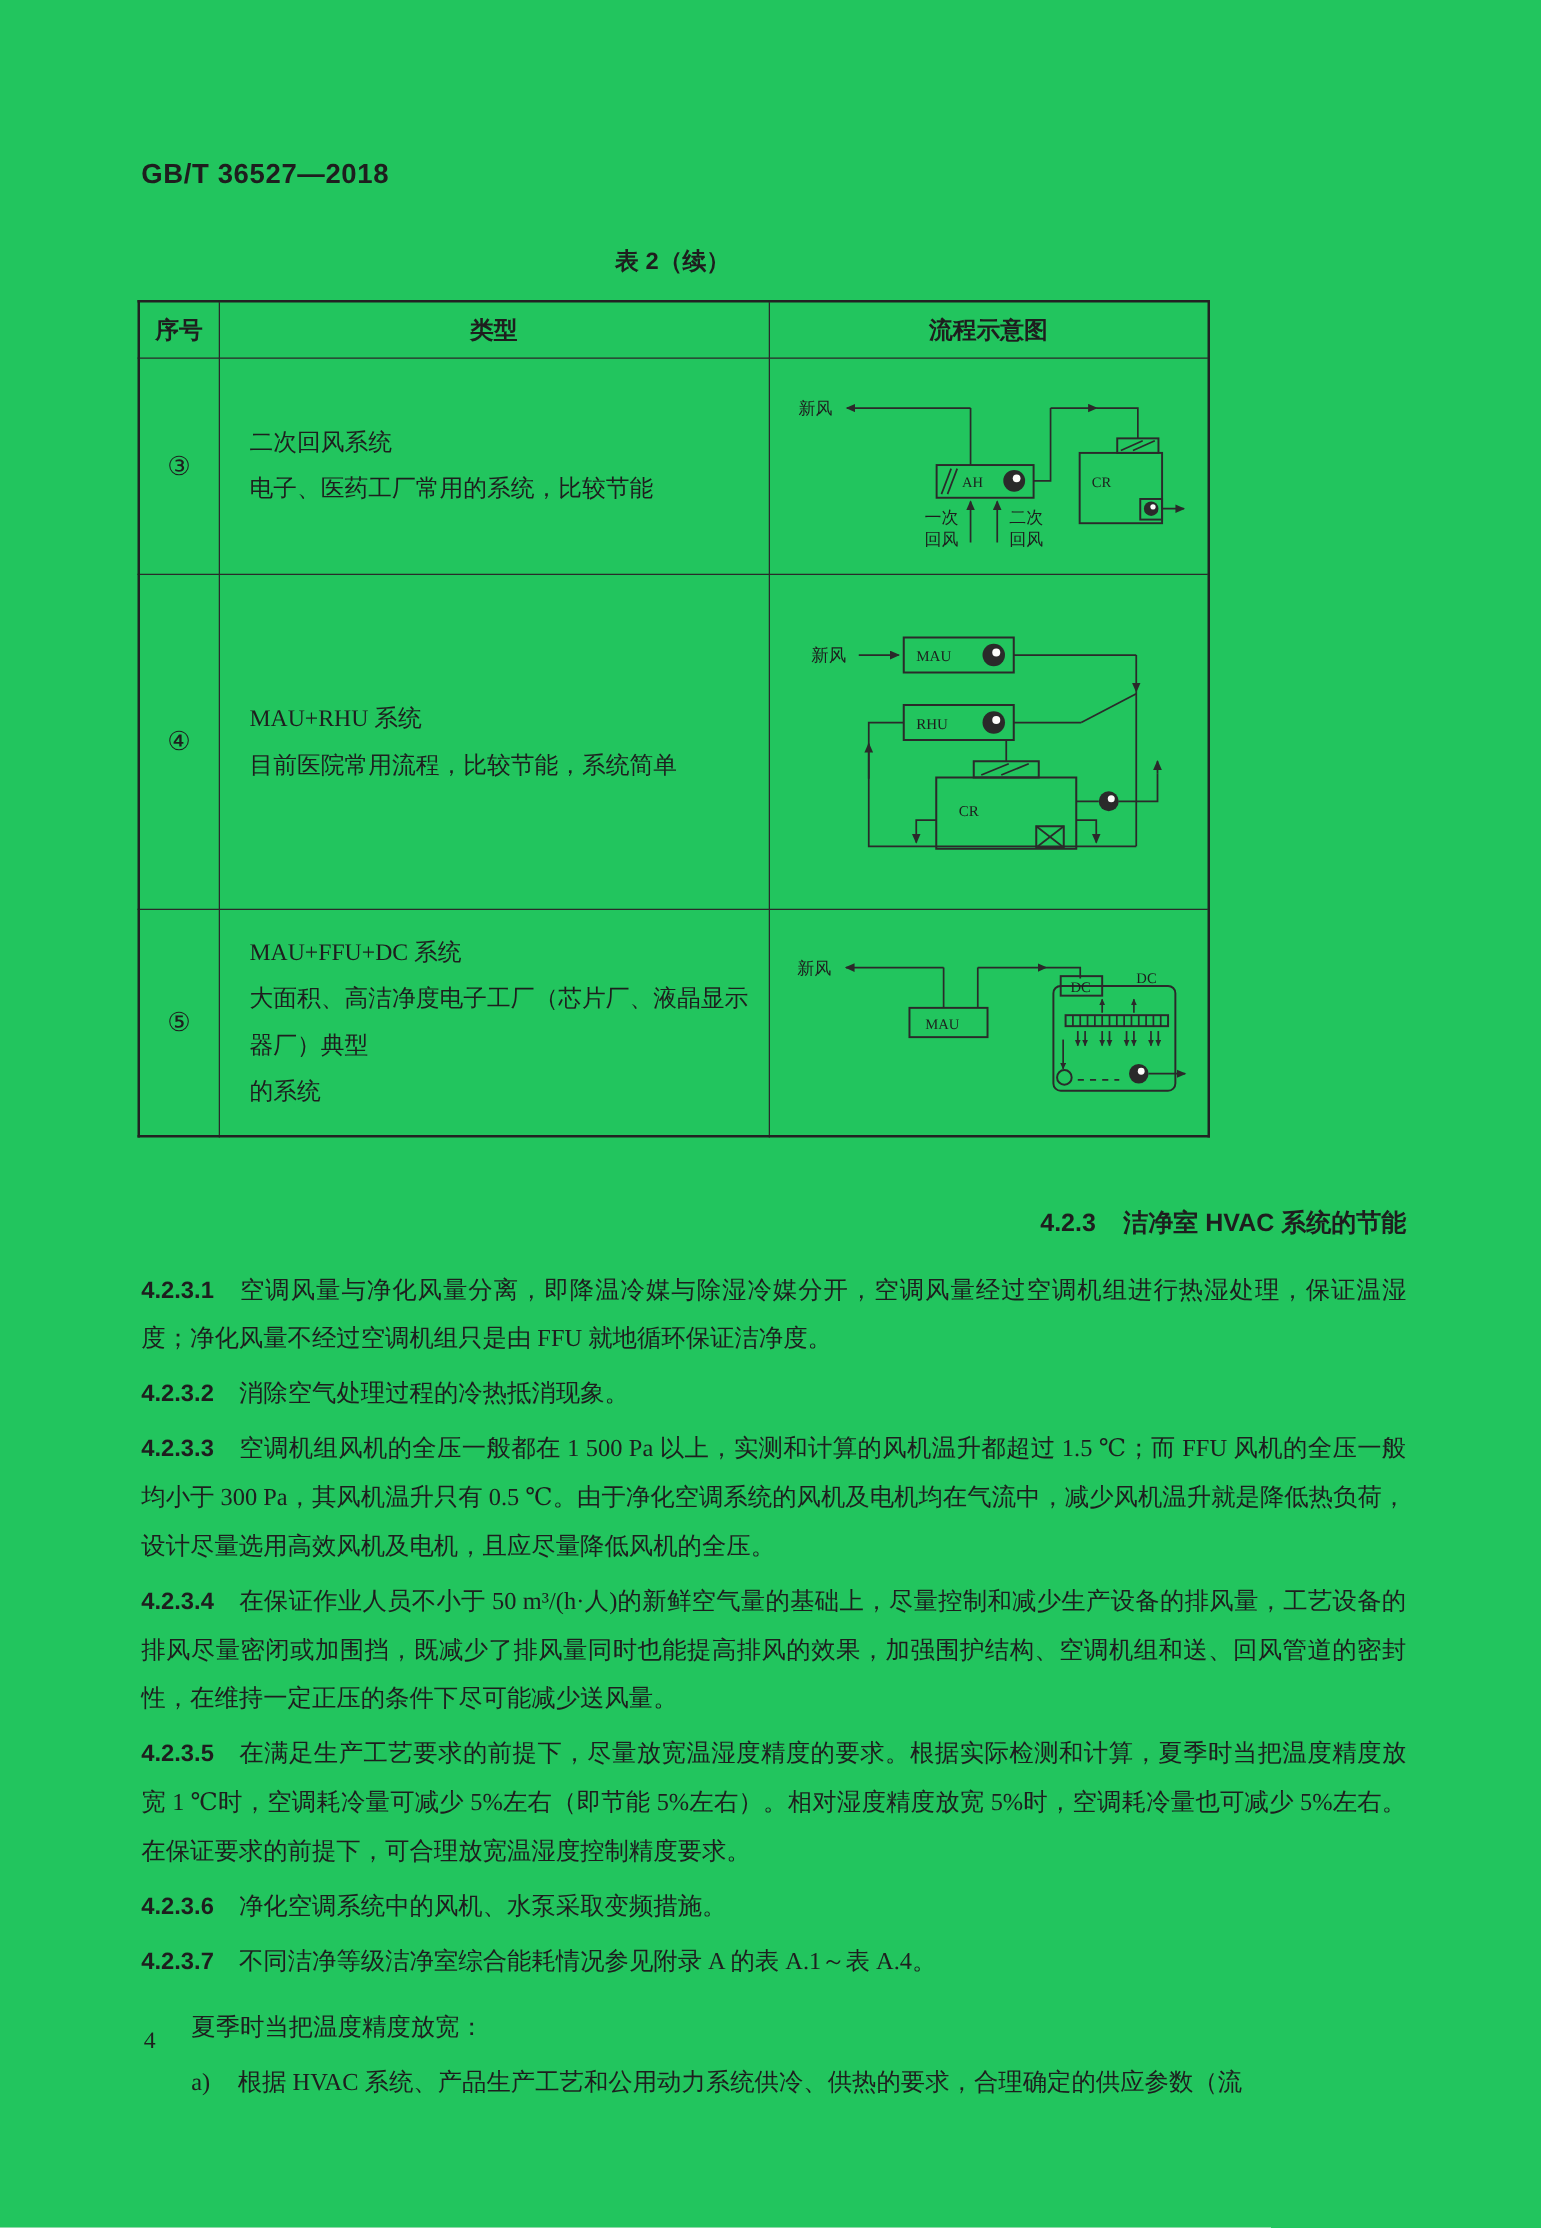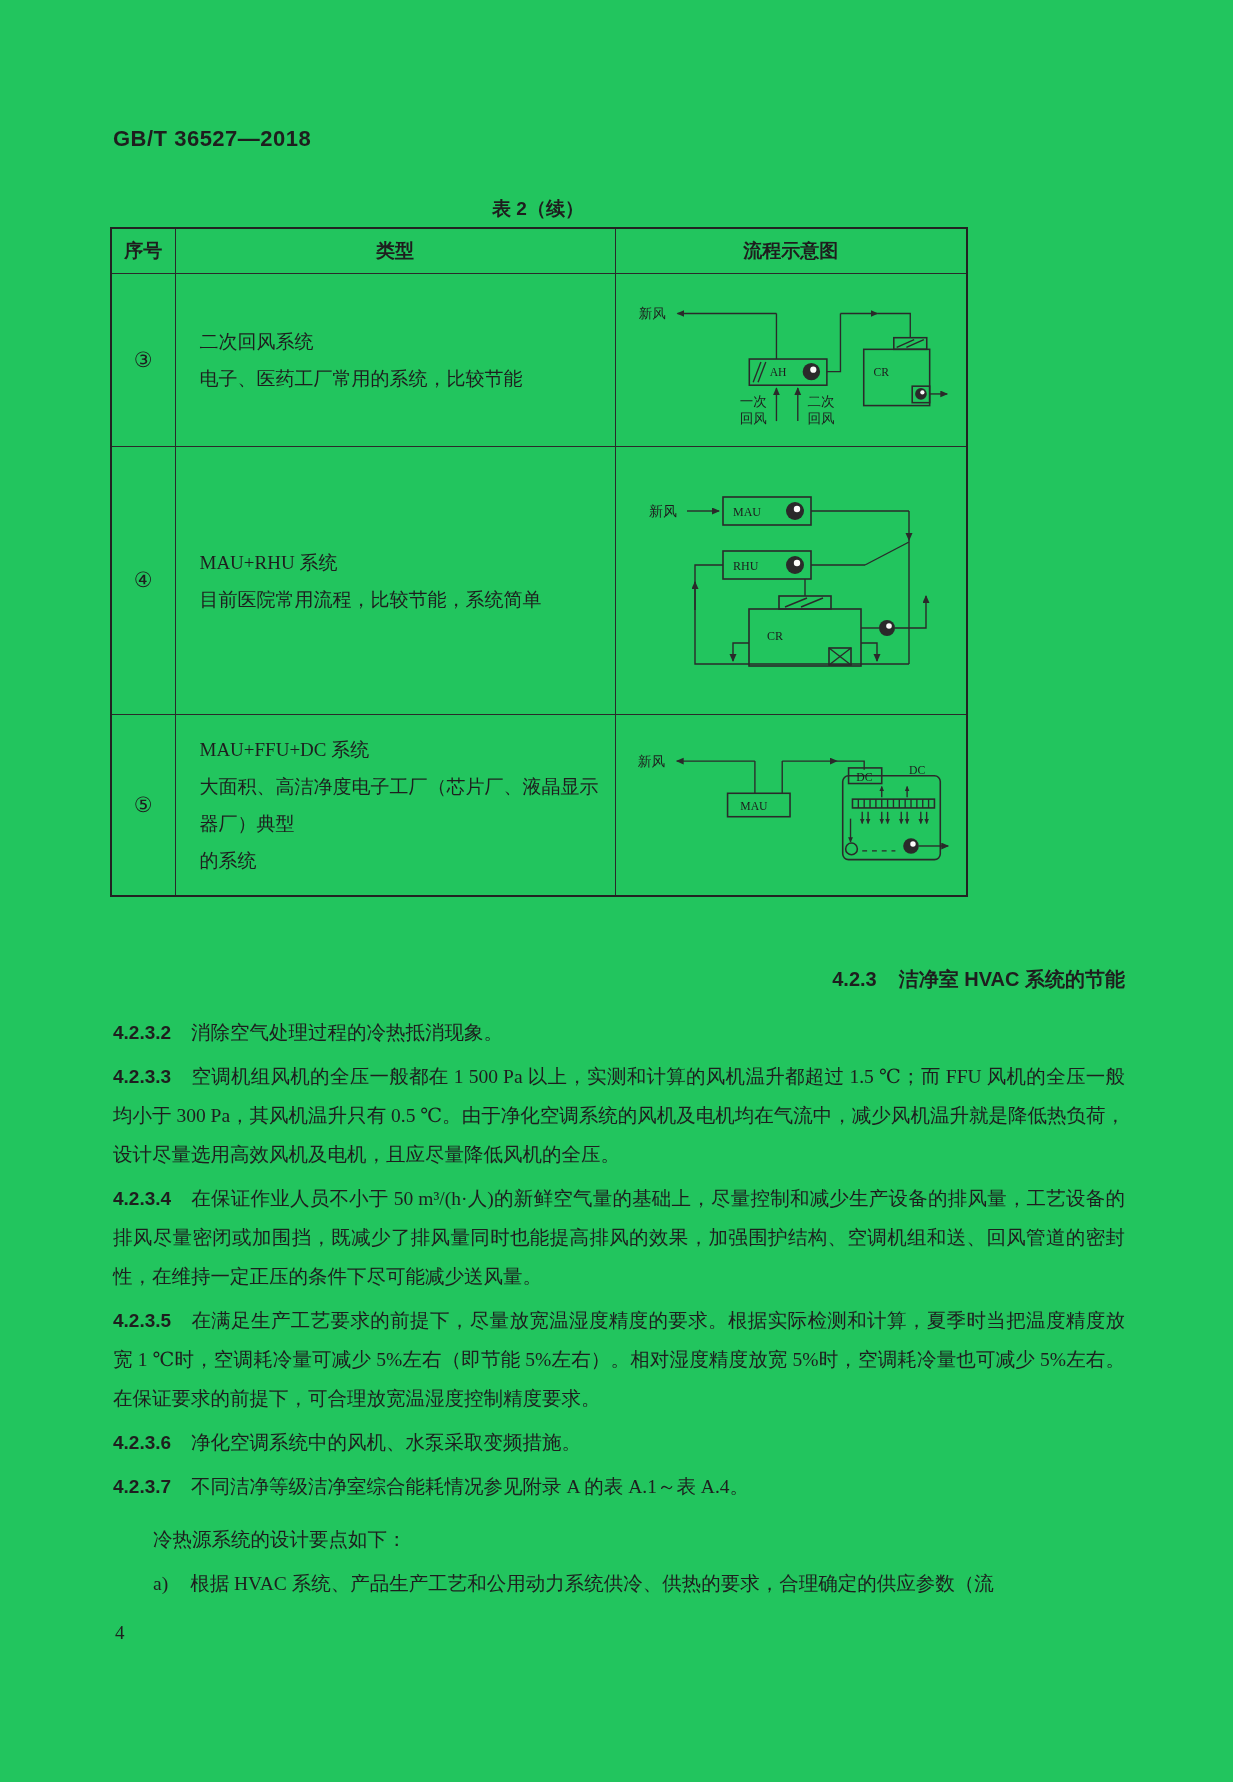--- a/index.html
+++ b/index.html
@@ -5,21 +5,21 @@
   html,body{margin:0;padding:0;background:#e8e8e6;}
   .page{
     position:relative;width:1233px;height:1782px;margin:0 auto;
     background:#22c55e;color:#1e1e1e;overflow:hidden;
     font-family:"Liberation Serif","DejaVu Serif",serif;
   }
   .doc-code{position:absolute;left:113px;top:126px;font-size:22px;font-weight:bold;
     font-family:"Liberation Sans","DejaVu Sans",sans-serif;letter-spacing:.5px;}
   .table-title{position:absolute;left:110px;top:196px;width:856px;text-align:center;
     font-size:19px;font-weight:bold;font-family:"Liberation Sans","DejaVu Sans",sans-serif;}
-  table.systbl{position:absolute;left:110px;top:227px;width:856px;border-collapse:collapse;
+  table.systbl{position:absolute;left:110px;top:240px;width:856px;border-collapse:collapse;
     table-layout:fixed;}
   table.systbl th,table.systbl td{border:1.6px solid #2a2a2a;vertical-align:middle;}
   table.systbl{border:2.4px solid #222;}
   tr.hdr th{height:42px;font-size:19px;font-weight:bold;text-align:center;
     font-family:"Liberation Sans","DejaVu Sans",sans-serif;}
   tr.r3 td{height:170px;}
   tr.r4 td{height:265px;}
   tr.r5 td{height:178px;}
   td.num{text-align:center;font-size:21px;}
   td.type{padding-left:24px;padding-right:14px;font-size:19px;line-height:37px;}
@@ -265,20 +265,23 @@
     </tr>
   </tbody>
     </table>
 
   <div class="content">
 
     <p class="clause-h">
       <span class="cnum">4.2.3</span><span>洁净室 HVAC 系统的节能</span>
     </p>
 
+    <p class="para">
+      <span class="cnum">4.2.3.1</span><span>空调风量与净化风量分离，即降温冷媒与除湿冷媒分开，空调风量经过空调机组进行热湿处理，保证温湿度；净化风量不经过空调机组只是由 FFU 就地循环保证洁净度。</span>
+    </p>
 
     <p class="para">
       <span class="cnum">4.2.3.2</span><span>消除空气处理过程的冷热抵消现象。</span>
     </p>
 
     <p class="para">
       <span class="cnum">4.2.3.3</span><span>空调机组风机的全压一般都在 1 500 Pa 以上，实测和计算的风机温升都超过 1.5 ℃；而 FFU 风机的全压一般均小于 300 Pa，其风机温升只有 0.5 ℃。由于净化空调系统的风机及电机均在气流中，减少风机温升就是降低热负荷，设计尽量选用高效风机及电机，且应尽量降低风机的全压。</span>
     </p>
 
     <p class="para">
@@ -291,21 +294,21 @@
 
     <p class="para">
       <span class="cnum">4.2.3.6</span><span>净化空调系统中的风机、水泵采取变频措施。</span>
     </p>
 
     <p class="para">
       <span class="cnum">4.2.3.7</span><span>不同洁净等级洁净室综合能耗情况参见附录 A 的表 A.1～表 A.4。</span>
     </p>
 
 
-    <p class="para intro">冷热源系统的设计要点如下：</p>
+    <p class="para intro">夏季时当把温度精度放宽：</p>
 
     <p class="para item">
       <span class="ilabel">a)</span><span>根据 HVAC 系统、产品生产工艺和公用动力系统供冷、供热的要求，合理确定的供应参数（流</span>
     </p>
 
   </div>
 
   <div class="page-num">4</div>
 
 </div>

